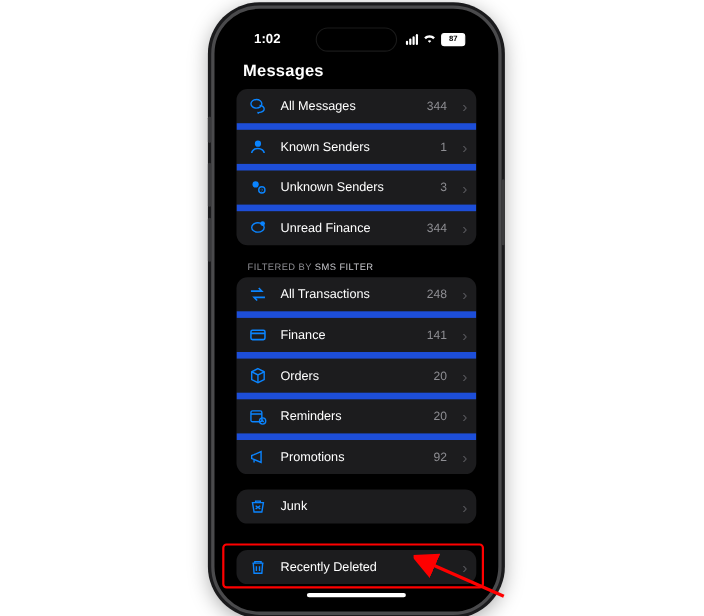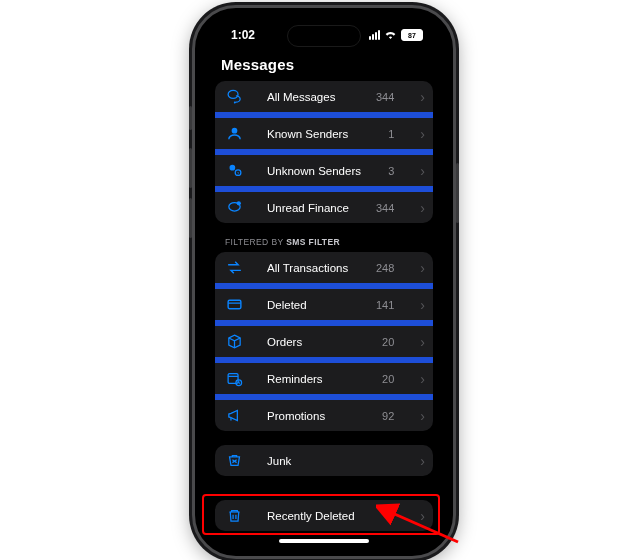--- a/index.html
+++ b/index.html
@@ -36,21 +36,21 @@
   }
   .island{
     position:absolute;
     top:9px;left:50%;transform:translateX(-50%);
     width:72px;height:20px;
     background:#000;
     border:1px solid #1a1a1a;
     border-radius:12px;
   }
   .status{
-    display:flex;justify-content:space-between;align-items:center;
+    display:flex;justify-content:space-between;align-items:flex-end;
     padding:12px 22px 0 28px;
     font-size:12px;font-weight:600;
   }
   .status .right{display:flex;align-items:center;gap:4px}
   .bars{display:flex;align-items:flex-end;gap:1px}
   .bars span{width:2px;background:#fff;border-radius:1px}
   .bars span:nth-child(1){height:4px}
   .bars span:nth-child(2){height:6px}
   .bars span:nth-child(3){height:8px}
   .bars span:nth-child(4){height:10px}
@@ -73,25 +73,25 @@
     margin-bottom:14px;
     overflow:hidden;
   }
   .group.single{margin-bottom:24px}
   .sec-label{
     font-size:8.5px;letter-spacing:.4px;
     color:#8e8e93;
     margin:0 0 5px 10px;
     text-transform:uppercase;
   }
-  .sec-label b{color:#c7c7cc;font-weight:700}
+  .sec-label b{color:#c7c7cc;font-weight:400}
   .row{
     display:flex;align-items:center;
     padding:6.5px 8px 6.5px 10px;
-    gap:24px;
+    gap:12px;
   }
   .row + .row{border-top:6px solid #1d4ed8}
   .ico{
     width:18px;height:18px;
     display:flex;align-items:center;justify-content:center;
     color:#0a84ff;flex-shrink:0;
   }
   .ico svg{width:17px;height:17px}
   .lbl{
     flex:1;font-size:11.5px;color:#fff;
@@ -212,21 +212,21 @@
           <span class="cnt">248</span>
           <span class="chev">›</span>
         </div>
         <div class="row">
           <span class="ico">
             <svg viewBox="0 0 24 24" fill="none" stroke="#0a84ff" stroke-width="2">
                 <rect x="3" y="6" width="18" height="12" rx="2"></rect>
                 <path d="M3 10h18"></path>
               </svg>
           </span>
-          <span class="lbl">Deleted</span>
+          <span class="lbl">Finance</span>
           <span class="cnt">141</span>
           <span class="chev">›</span>
         </div>
         <div class="row">
           <span class="ico">
             <svg viewBox="0 0 24 24" fill="none" stroke="#0a84ff" stroke-width="1.8">
                 <path d="M12 3l8 4v10l-8 4-8-4V7z"></path>
                 <path d="M4 7l8 4 8-4M12 11v10"></path>
               </svg>
           </span>

